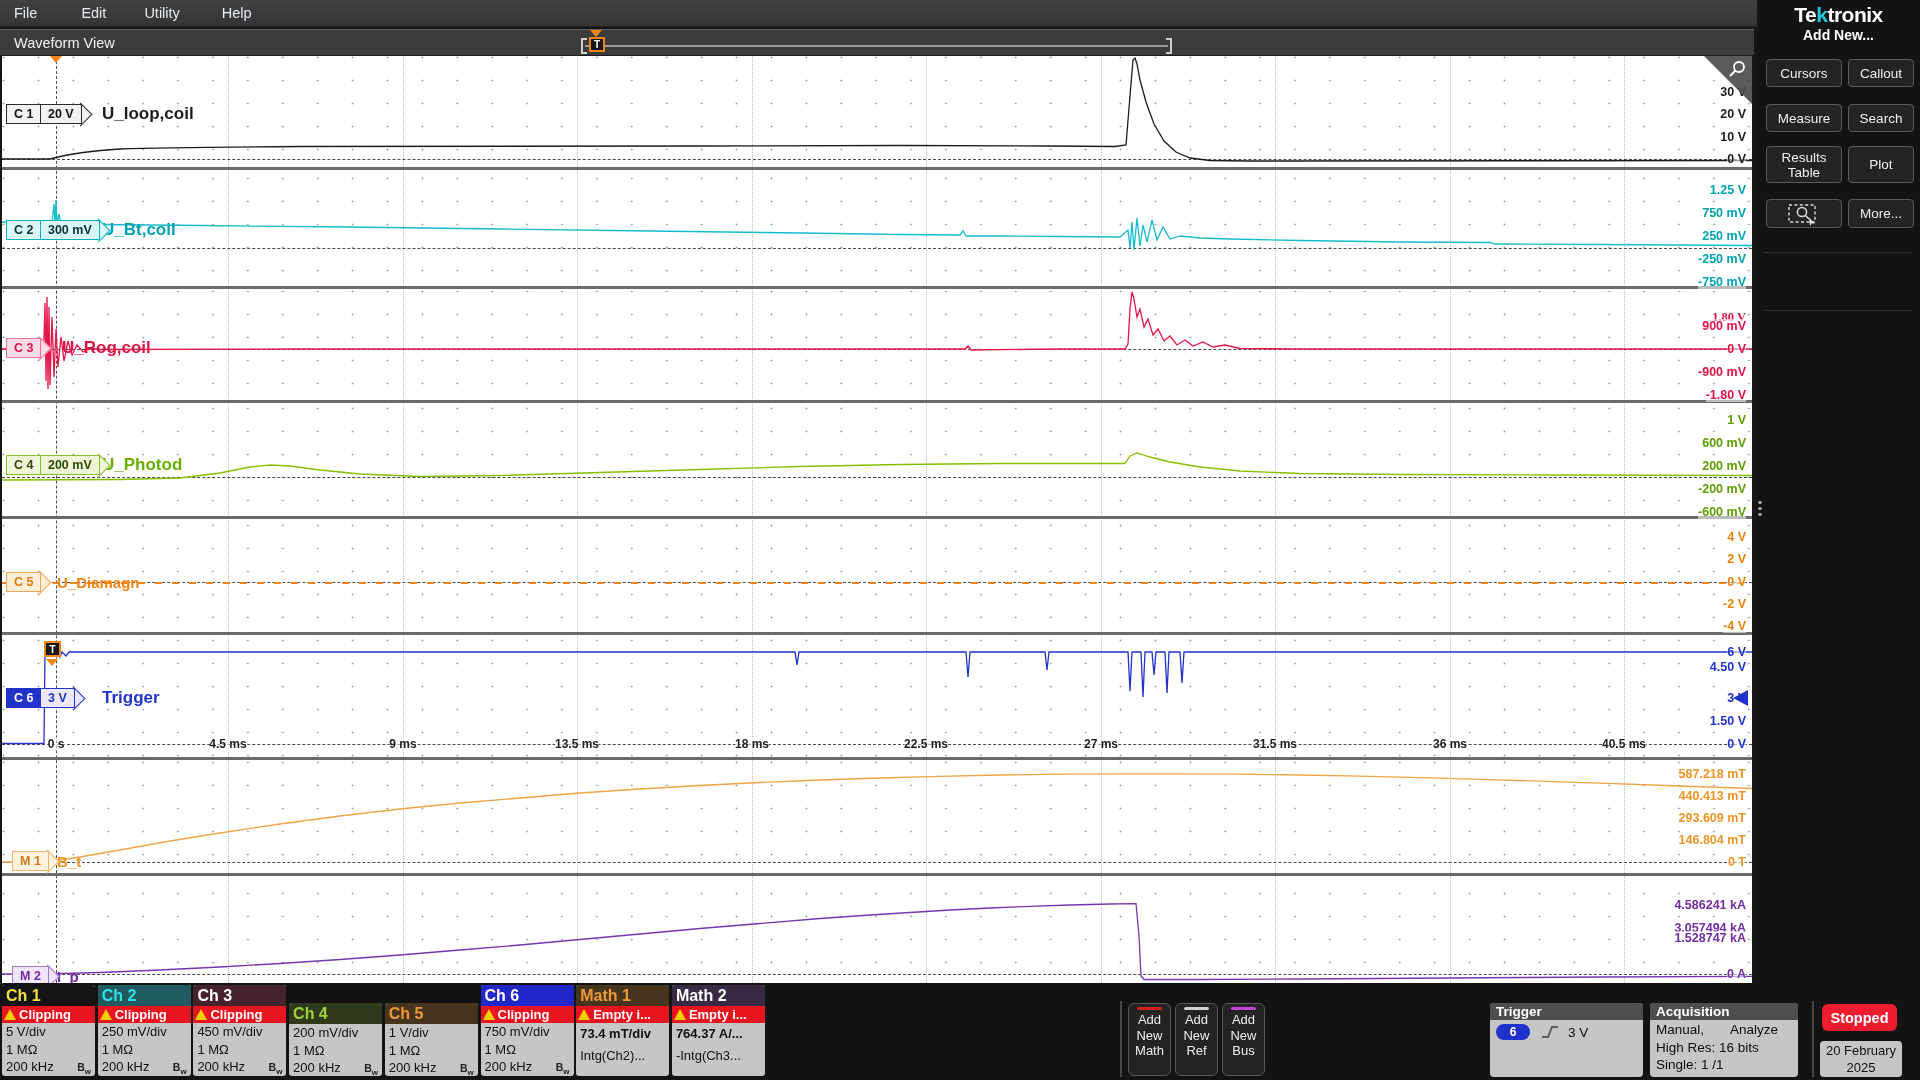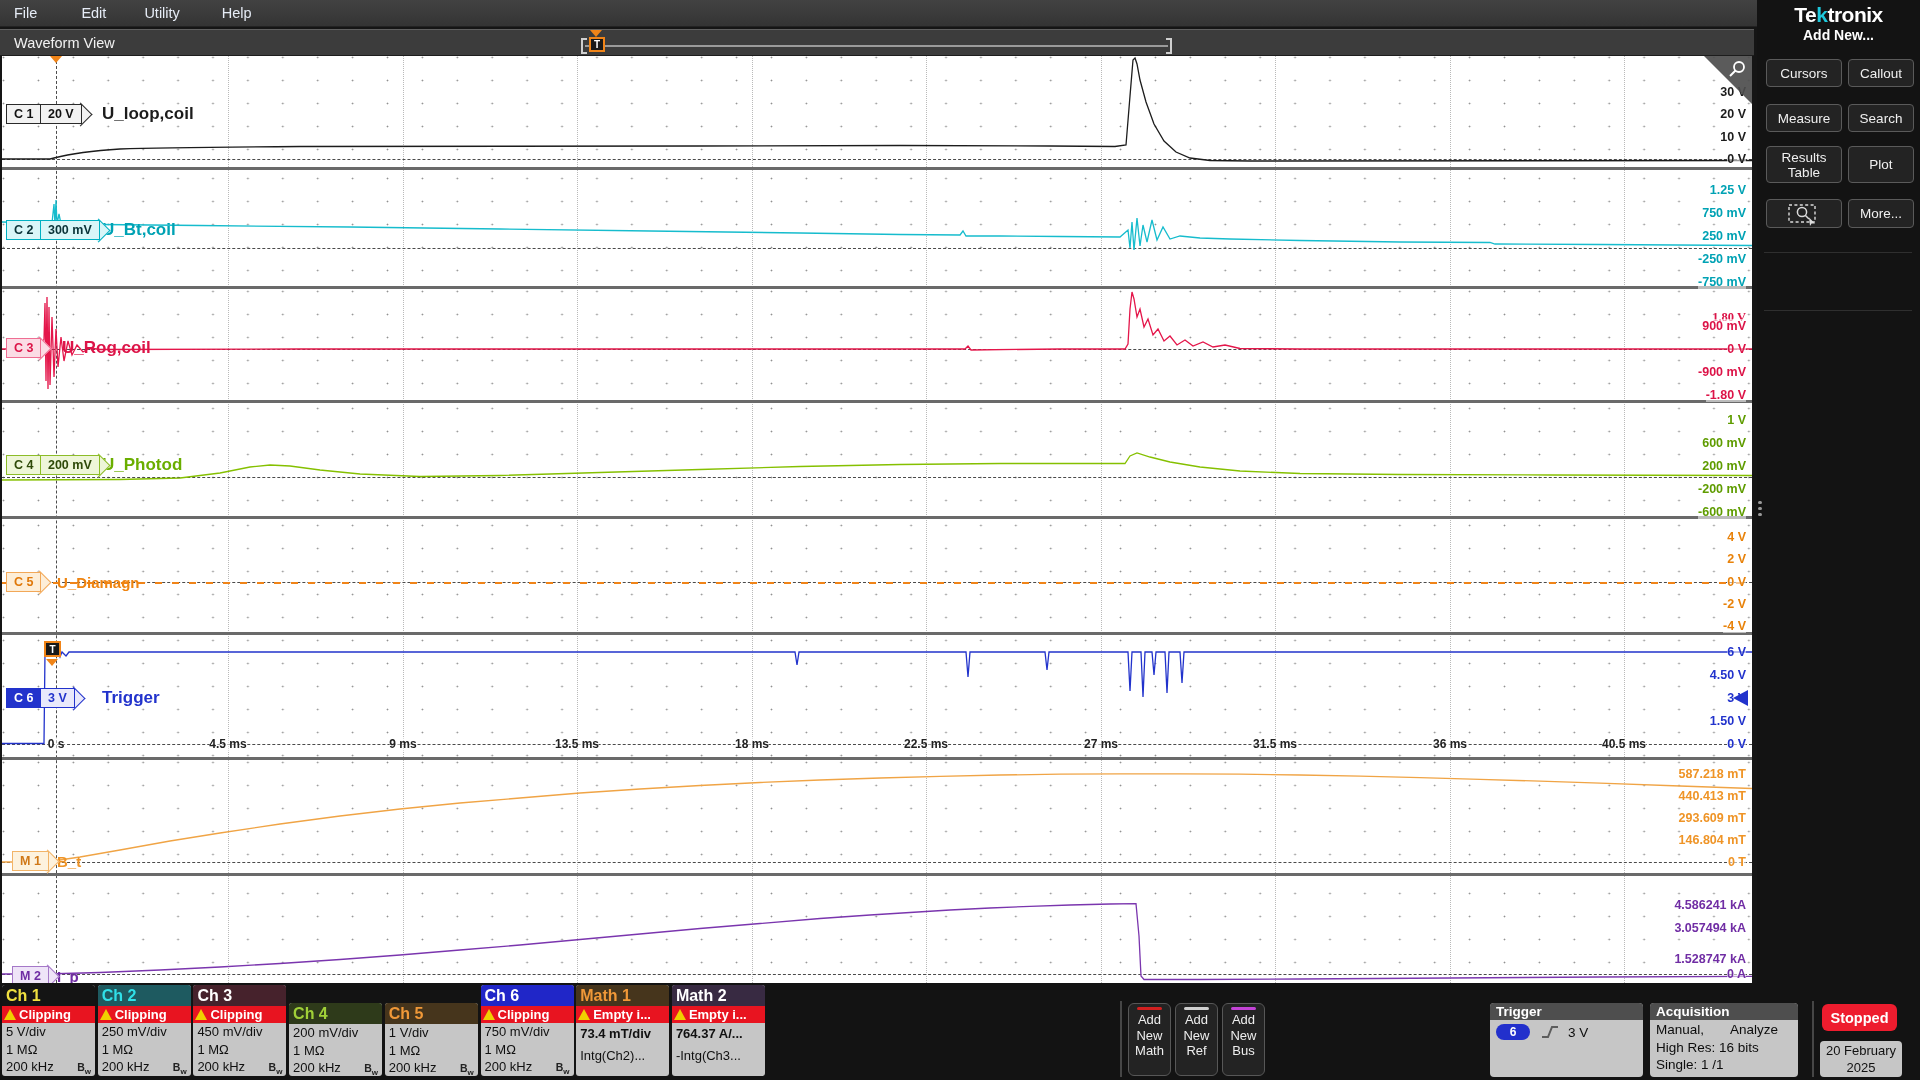--- a/index.html
+++ b/index.html
@@ -197,21 +197,21 @@
         </div>
         <span class="ch-name" style="left: 55px; top: 63px; color: rgb(239, 132, 16); font-size: 15px;">U_Diamagn</span>
       </div>
       <div class="divider" style="top: 576px;"></div>
       <div class="slice" style="top: 579px; height: 122px; background-position: 19px 17px;">
         <div class="zeroline" style="top: 109px;"></div>
         <svg width="1750" height="122" viewBox="0 0 1750 122" class="trace">
           <path d="M0,108.5 L42,108.5 L43,17 L56,17 L58,22 L60,17 L64,21 L67,17 L198,17 L793,17 L795,30 L797,17 L964,17 L966,42 L968,17 L1043,17 L1045,35 L1047,17 L1126,17 L1128,56 L1130,17 L1139,17 L1141,62 L1143,17 L1150,17 L1152,40 L1154,17 L1163,17 L1165,58 L1167,17 L1178,17 L1180,48 L1182,17 L1750,17" fill="none" stroke="#2233cc" stroke-width="1.3"></path>
         </svg>
         <span class="scale-label" style="top: 17px; color: rgb(34, 51, 204);">6 V</span>
-        <span class="scale-label" style="top: 40px; color: rgb(34, 51, 204); margin-left: 10px;">4.50 V</span>
+        <span class="scale-label" style="top: 32px; color: rgb(34, 51, 204); margin-left: 10px;">4.50 V</span>
         <span class="scale-label" style="top: 63px; color: rgb(34, 51, 204);">3 V</span>
         <span class="scale-label" style="top: 86px; color: rgb(34, 51, 204);">1.50 V</span>
         <span class="scale-label" style="top: 109px; color: rgb(34, 51, 204);">0 V</span>
         <div class="ch-badge" style="left: 4px; top: 63px; transform: translateY(-50%); --bc: #2233cc; --bbg: #e9e9fb; --btc: #2233cc;">
           <span class="bb" style="background: rgb(34, 51, 204); color: rgb(255, 255, 255);">C 6</span>
           <span class="bb">3 V</span>
           <span class="btip"></span>
         </div>
         <span class="ch-name" style="left: 100px; top: 63px; color: rgb(34, 51, 204); font-size: 17px;">Trigger</span>
         <div class="tshield" style="position: absolute; left: 42px; top: 6px; width: 17px; height: 16px; font-size: 10px; line-height: 13px; z-index: 7;">T</div>
@@ -236,21 +236,21 @@
         <span class="ch-name" style="left: 55px; top: 101px; color: rgb(239, 148, 38); font-size: 15px;">B_t</span>
       </div>
       <div class="divider" style="top: 817px;"></div>
       <div class="slice" style="top: 820px; height: 106px; background-position: 19px 6px;">
         <div class="zeroline" style="top: 98px;"></div>
         <svg width="1750" height="106" viewBox="0 0 1750 106" class="trace">
           <path d="M0,98 L44,98 L98,96.5 L158,94 L218,91 L278,87.5 L338,83.5 L398,79 L458,74 L518,69 L578,63.5 L638,58 L698,52.5 L758,47.5 L818,42.5 L868,39 L908,36.5 L948,34 L988,32 L1028,30.3 L1068,29 L1108,28 L1134,27.6 L1137,60 L1139,100 L1142,103.5 L1198,103.5 L1298,103 L1448,102 L1598,101 L1750,100.3" fill="none" stroke="#7a35ae" stroke-width="1.3"></path>
         </svg>
         <span class="scale-label" style="top: 29px; color: rgb(112, 45, 164);">4.586241 kA</span>
         <span class="scale-label" style="top: 52px; color: rgb(112, 45, 164);">3.057494 kA</span>
-        <span class="scale-label" style="top: 83px; color: rgb(112, 45, 164); text-align: center;">1.528747 kA</span>
+        <span class="scale-label" style="top: 62px; color: rgb(112, 45, 164); text-align: center;">1.528747 kA</span>
         <span class="scale-label" style="top: 98px; color: rgb(112, 45, 164);">0 A</span>
         <div class="ch-badge" style="left: 10px; top: 100px; transform: translateY(-50%); --bc: #a578c8; --bbg: #efe4f8; --btc: #702da4;">
           <span class="bb">M 2</span>
           <span class="btip"></span>
         </div>
         <span class="ch-name" style="left: 55px; top: 100px; color: rgb(112, 45, 164); font-size: 15px;">I_p</span>
       </div>
       <div class="tri-down" style="position: absolute; left: 48px; top: 0px; z-index: 8;"></div>
       <span class="time-label" style="left: 54px; top: 681px;">0 s</span>
       <span class="time-label" style="left: 226px; top: 681px;">4.5 ms</span>

